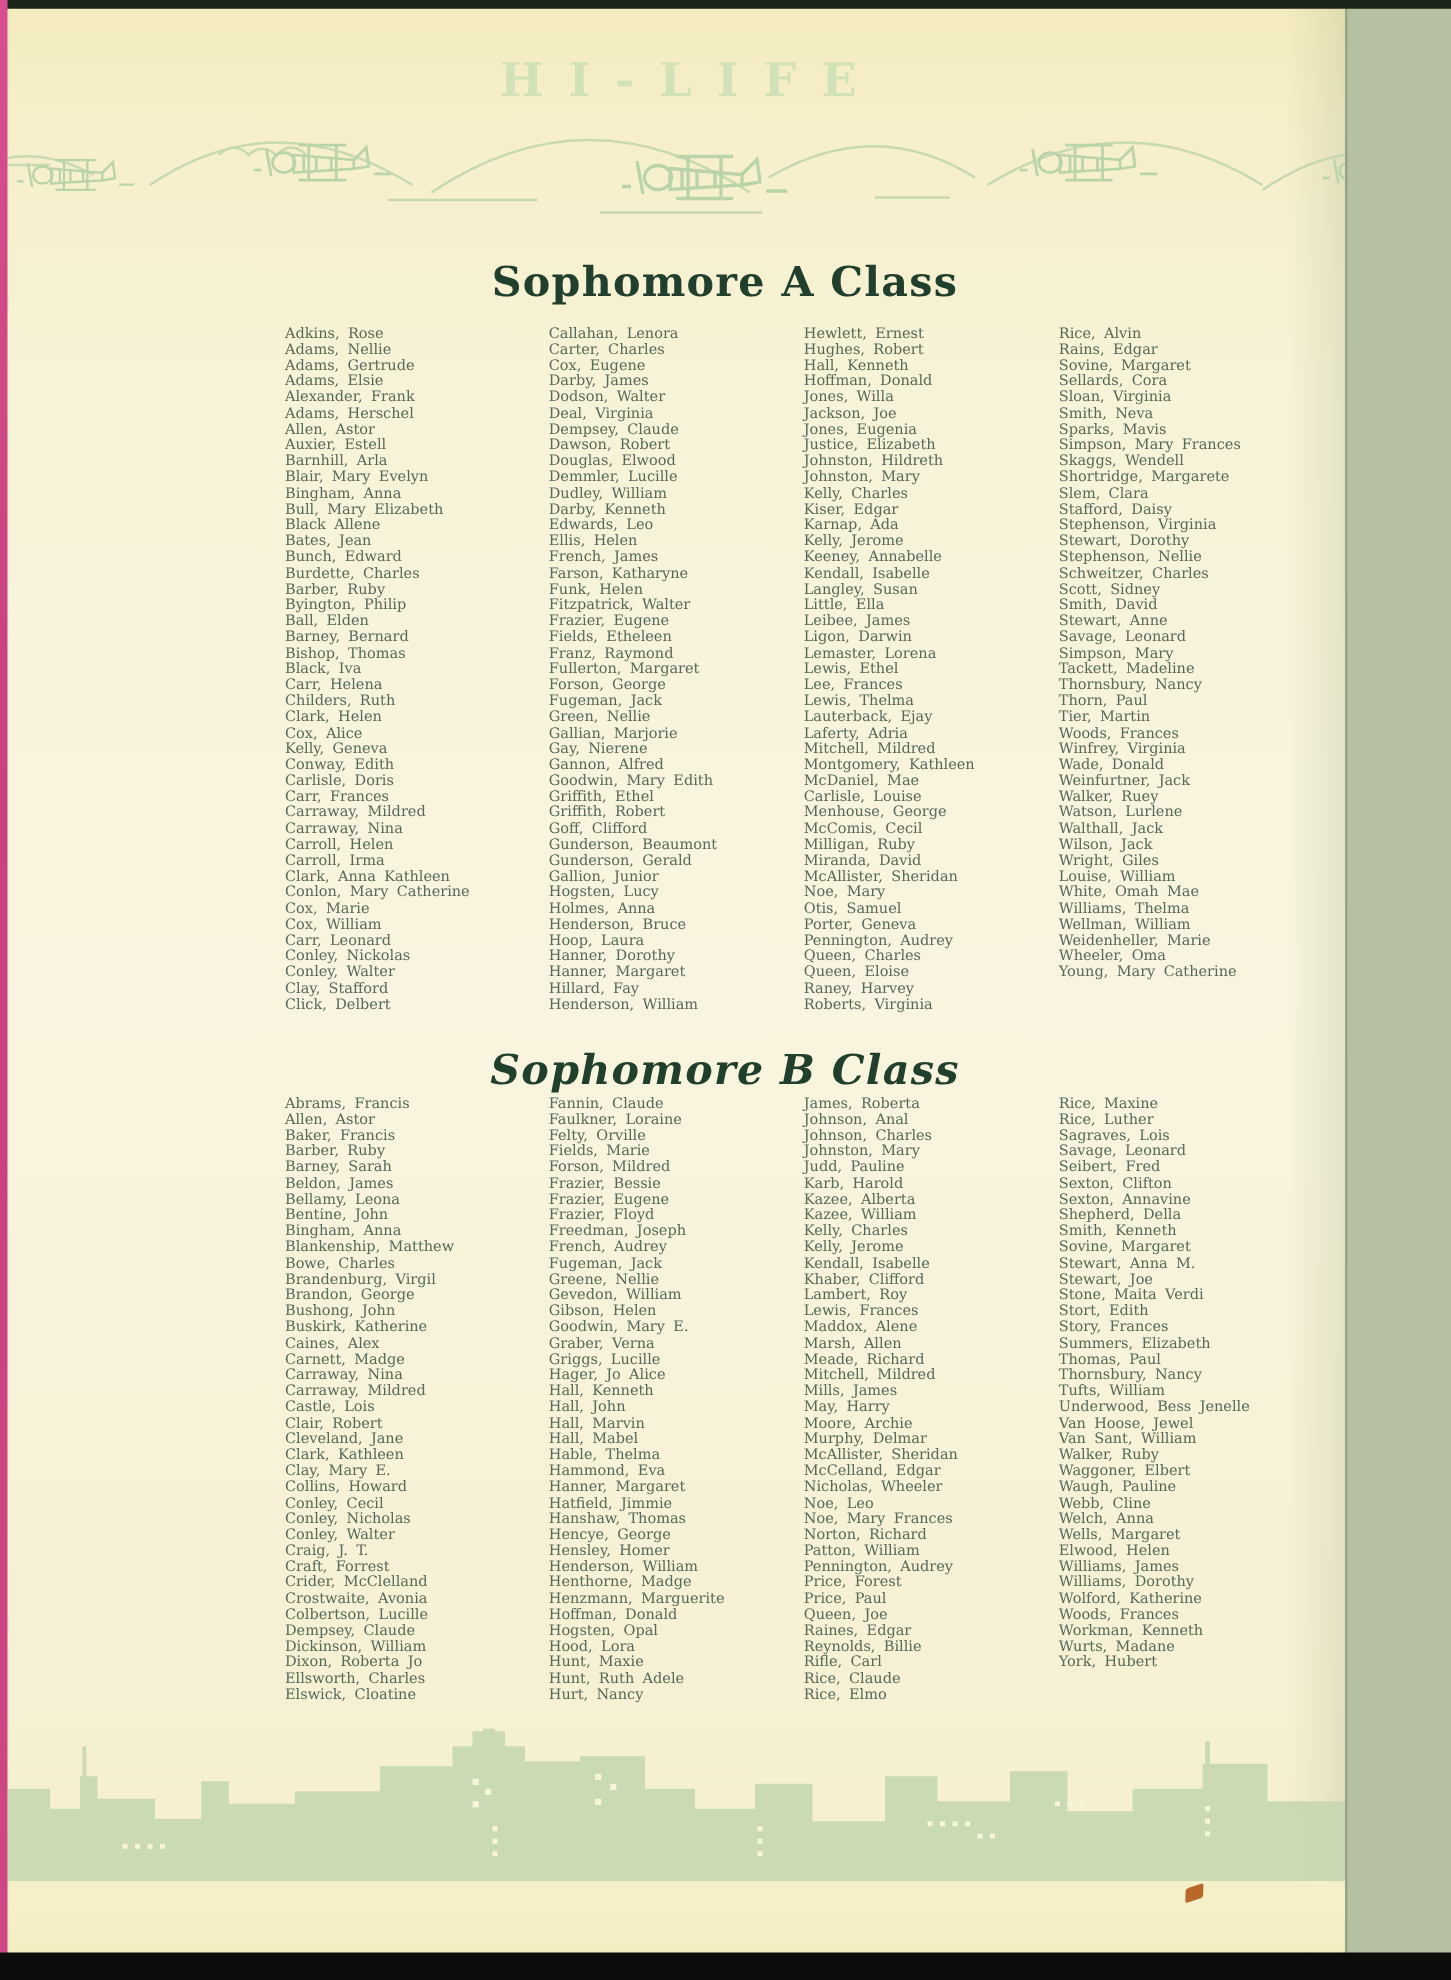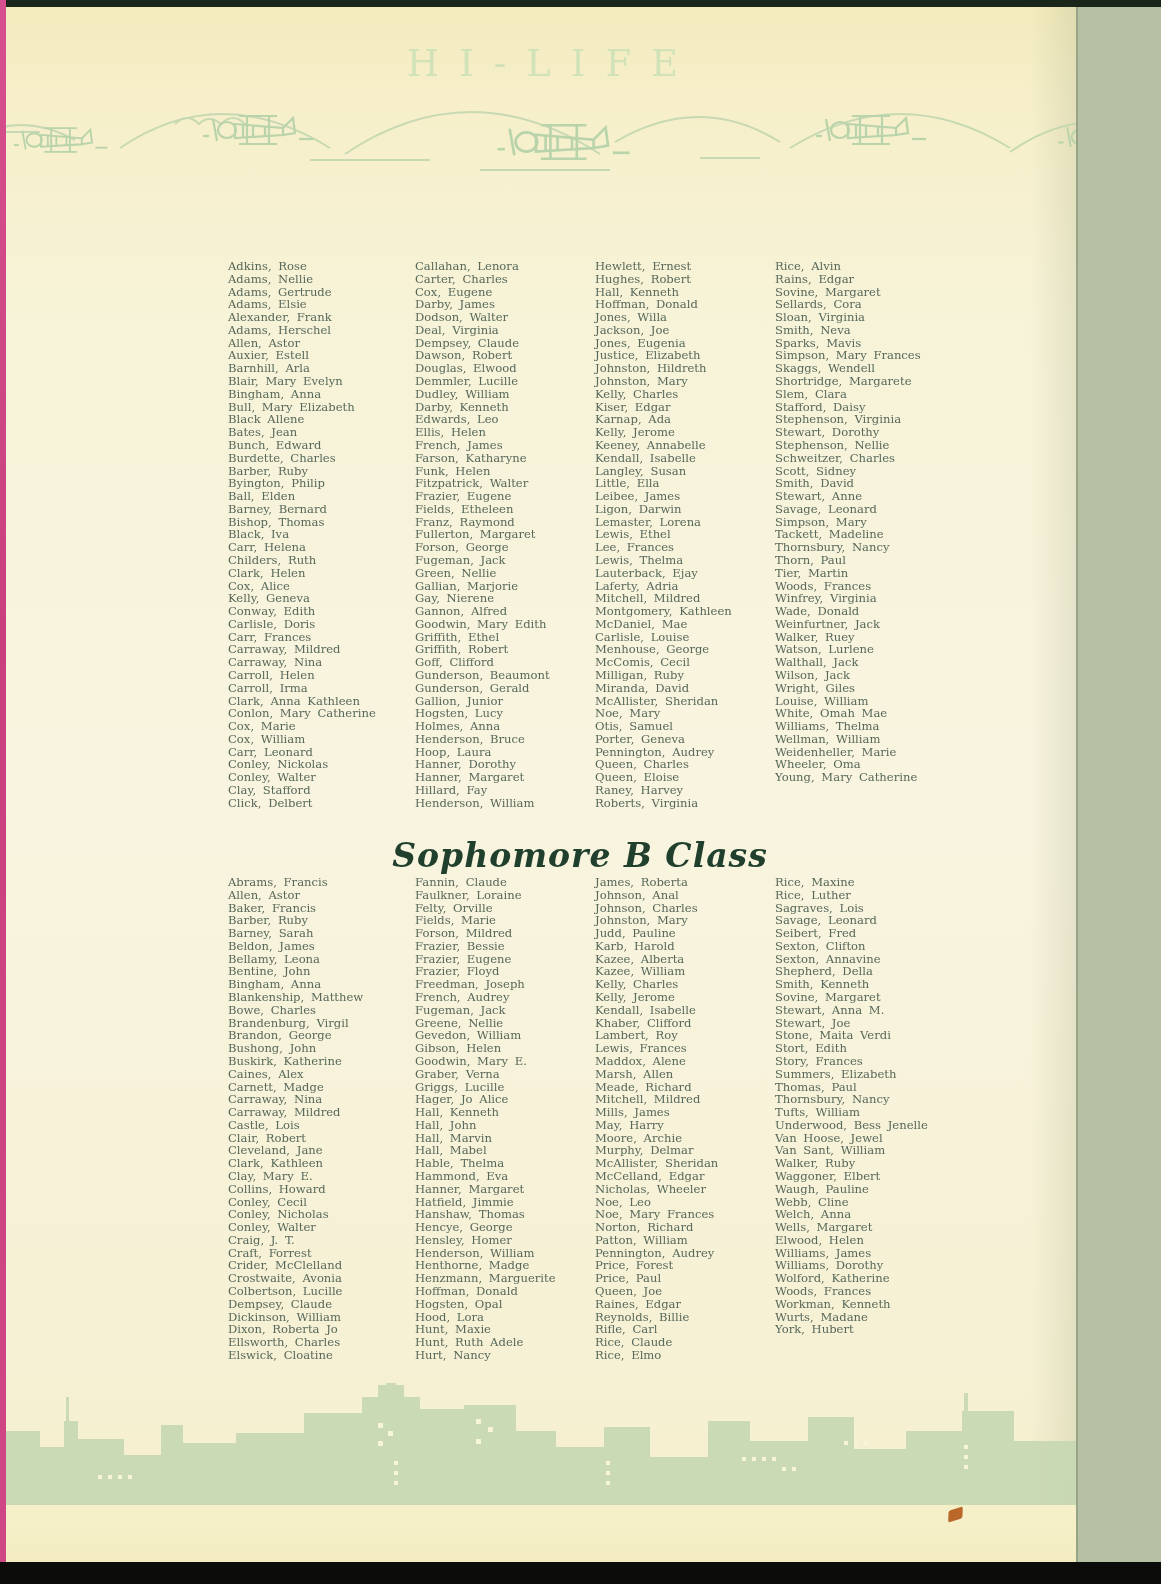--- a/index.html
+++ b/index.html
@@ -12,33 +12,33 @@
   .spine-strip{position:absolute;top:0;left:0;width:6px;height:100%;z-index:7;
     background:linear-gradient(180deg,#d74f8e 0%,#c8417e 40%,#cf4785 100%);}
   .right-band{position:absolute;top:0;right:0;width:83px;height:100%;background:#b6c1a4;
     border-left:2px solid #97a487;z-index:5;}
   .gutter-shade{position:absolute;top:0;right:85px;width:46px;height:100%;z-index:1;
     background:linear-gradient(90deg,rgba(140,150,110,0) 0%,rgba(140,150,110,0.18) 100%);}
   .bottom-strip{position:absolute;bottom:0;left:0;width:100%;height:22px;background:#0c0d0b;z-index:8;}
 
   .watermark{
     position:absolute;top:42px;left:0;width:1105px;text-align:center;
-    font-size:37px;font-weight:normal;letter-spacing:20px;color:#c7dfb4;opacity:.75;z-index:2;
+    font-size:37px;font-weight:bold;letter-spacing:20px;color:#c7dfb4;opacity:.75;z-index:2;
   }
   .deco-band{position:absolute;top:62px;left:0;width:1161px;height:130px;z-index:1;}
 
   .section-title{
     position:absolute;left:0;width:1160px;text-align:center;
     font-size:33px;font-weight:bold;color:#203f2d;letter-spacing:1px;z-index:2;
   }
   .title-a{top:206px;}
   .title-b{top:836px;}
 
   .roster{position:absolute;left:228px;display:grid;
-    grid-template-columns:187px 180px 180px 198px;z-index:2;}
+    grid-template-columns:187px 180px 180px 198px;z-index:2;gap:24px;}
   .roster-a{top:260px;}
   .roster-b{top:876px;}
   .roster-col{display:block;}
   .name-line{
     font-size:11.6px;line-height:12.78px;color:#57685a;
     word-spacing:3px;white-space:nowrap;
   }
 
   .skyline{position:absolute;left:6px;right:83px;top:1383px;height:122px;z-index:1;}
   .footer-strip{position:absolute;left:6px;right:83px;top:1505px;height:57px;z-index:2;
@@ -93,20 +93,21 @@
         <line x1="0" y1="70" x2="40" y2="70"></line>
       </g>
       <use href="#plane" x="0" y="0" transform="translate(58,78) scale(0.85)"></use>
       <use href="#plane" x="0" y="0" transform="translate(255,68)"></use>
       <use href="#plane" x="0" y="0" transform="translate(560,80) scale(1.2)"></use>
       <use href="#plane" x="0" y="0" transform="translate(868,68)"></use>
       <use href="#plane" x="0" y="0" transform="translate(1105,75) scale(0.9)"></use>
     </svg>
   </div>
 
+  <h1 class="section-title title-a" style="margin:0;">Sophomore A Class</h1>
   <div class="roster roster-a">
     <div class="roster-col">
         <div class="name-line">Adkins, Rose</div>
         <div class="name-line">Adams, Nellie</div>
         <div class="name-line">Adams, Gertrude</div>
         <div class="name-line">Adams, Elsie</div>
         <div class="name-line">Alexander, Frank</div>
         <div class="name-line">Adams, Herschel</div>
         <div class="name-line">Allen, Astor</div>
         <div class="name-line">Auxier, Estell</div>

